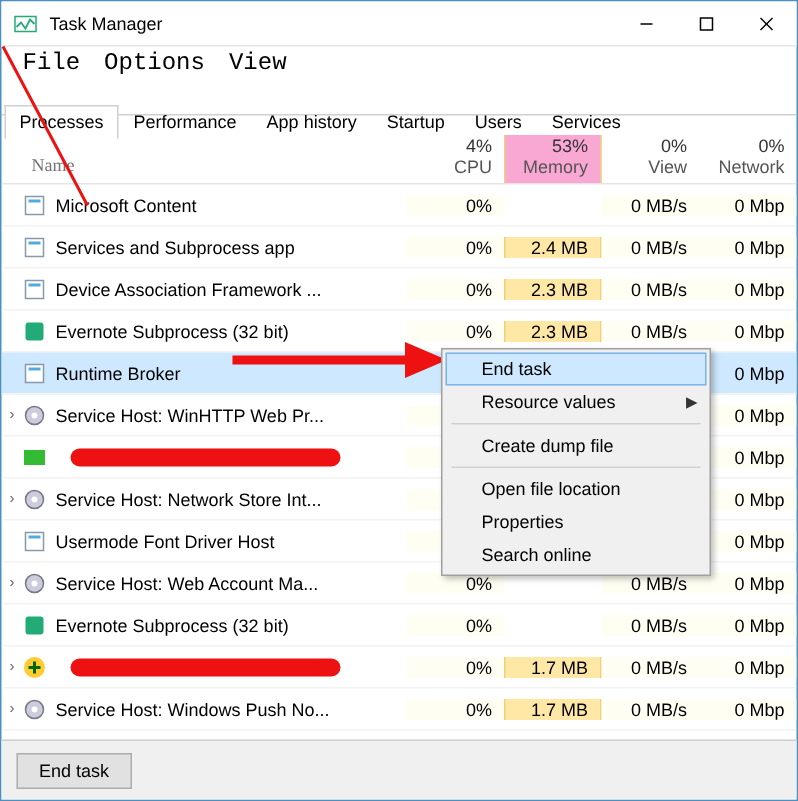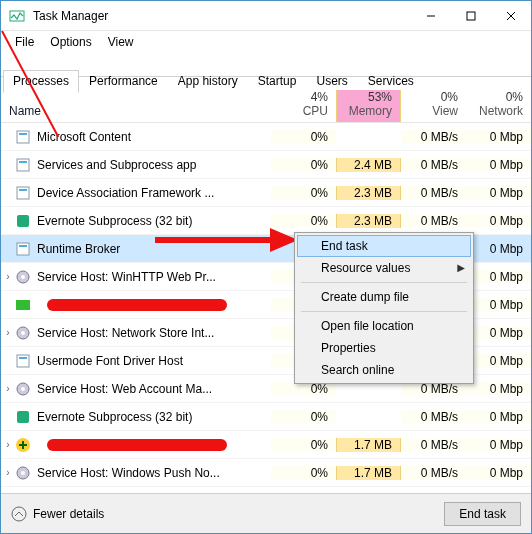--- a/index.html
+++ b/index.html
@@ -3,27 +3,27 @@
 <meta charset="utf-8">
 <style>
   * { box-sizing: border-box; font-family: "Segoe UI", Tahoma, sans-serif; }
   body { margin: 0; background: #fff; width: 532px; height: 534px; overflow: hidden; font-size: 12px; color: #000; }
   .window { width: 532px; height: 534px; display: flex; flex-direction: column; border: 1px solid #4a90c2; }
   .titlebar { height: 30px; display: flex; align-items: center; background: #fff; border-bottom: 1px solid #e5e5e5; }
   .titlebar .ticon { width: 16px; height: 16px; margin: 0 8px; }
   .titlebar .title { flex: 1; font-size: 12px; }
   .titlebar .wbtn { width: 40px; height: 28px; display:flex; align-items:center; justify-content:center; }
   .menubar { height: 22px; display: flex; align-items: center; padding: 0 6px; gap: 0; }
-  .menubar span { padding: 2px 8px; font-size: 12px; }
+  .menubar span { padding: 2px 8px; font-size: 16px; font-family: Liberation Mono, monospace; }
   .tabs { display: flex; border-bottom: 1px solid #d0d0d0; height: 24px; padding-left: 2px; }
   .tab { padding: 3px 9px; font-size: 12px; border: 1px solid transparent; position: relative; top:17px;}
   .tab.active { border: 1px solid #d0d0d0; border-bottom: 1px solid #fff; background:#fff;}
   .content { flex: 1; display: flex; flex-direction: column; overflow: hidden; }
   .header-row { display:flex; border-bottom:1px solid #e5e5e5; height:46px; align-items:flex-end; }
-  .hname { flex: 1; padding: 0 6px 4px 8px; font-size: 12px; color:#0f172a; }
+  .hname { flex: 1; padding: 0 6px 4px 20px; font-size: 12px; color:#737373;font-family:Liberation Serif, serif; }
   .hcol { width: 65px; text-align:right; padding: 0 8px 4px 0; font-size:12px; color:#333; }
   .hcol .pct { display:block; font-size:12px; color:#333;}
   .hcol .lbl { display:block; font-size:12px; color:#555;}
   .hcol.mem { background:#f9a8d4; border-left:1px solid #efd07a; border-right:1px solid #efd07a;}
   .rows { flex:1; overflow:hidden; position:relative; }
   .row { display:flex; height:28px; align-items:center; border-bottom:1px solid #f3f3f3; }
   .row.sel { background:#cde8ff; }
   .expand { width:14px; text-align:center; color:#666; font-size:10px;}
   .ricon { width:16px; height:16px; margin-right:6px; flex-shrink:0; }
   .rname { flex:1; white-space:nowrap; overflow:hidden; text-overflow:ellipsis; font-size:12px; padding-right:4px;}
@@ -264,27 +264,20 @@
           <span class="rname">Service Host: Windows Push No...</span>
           <span class="rcol cpu">0%</span>
           <span class="rcol mem">1.7 MB</span>
           <span class="rcol disk">0 MB/s</span>
           <span class="rcol net">0 Mbp</span>
         </div>
       </div>
   </div>
 
   <div class="footer">
-    <div class="fewer">
-      <svg class="ig" width="16" height="16">
-          <circle cx="8" cy="8" r="7" fill="none" stroke="#666"></circle>
-          <polyline points="4,10 8,6 12,10" fill="none" stroke="#666"></polyline>
-        </svg>
-      <span>Fewer details</span>
-    </div>
     <div class="endbtn">End task</div>
   </div>
 </div>
 
 <div class="ctxmenu">
   <div class="ctxitem hl">End task</div>
   <div class="ctxitem"><span>Resource values</span><span class="sub">▶</span></div>
   <div class="ctxsep"></div>
   <div class="ctxitem">Create dump file</div>
   <div class="ctxsep"></div>

